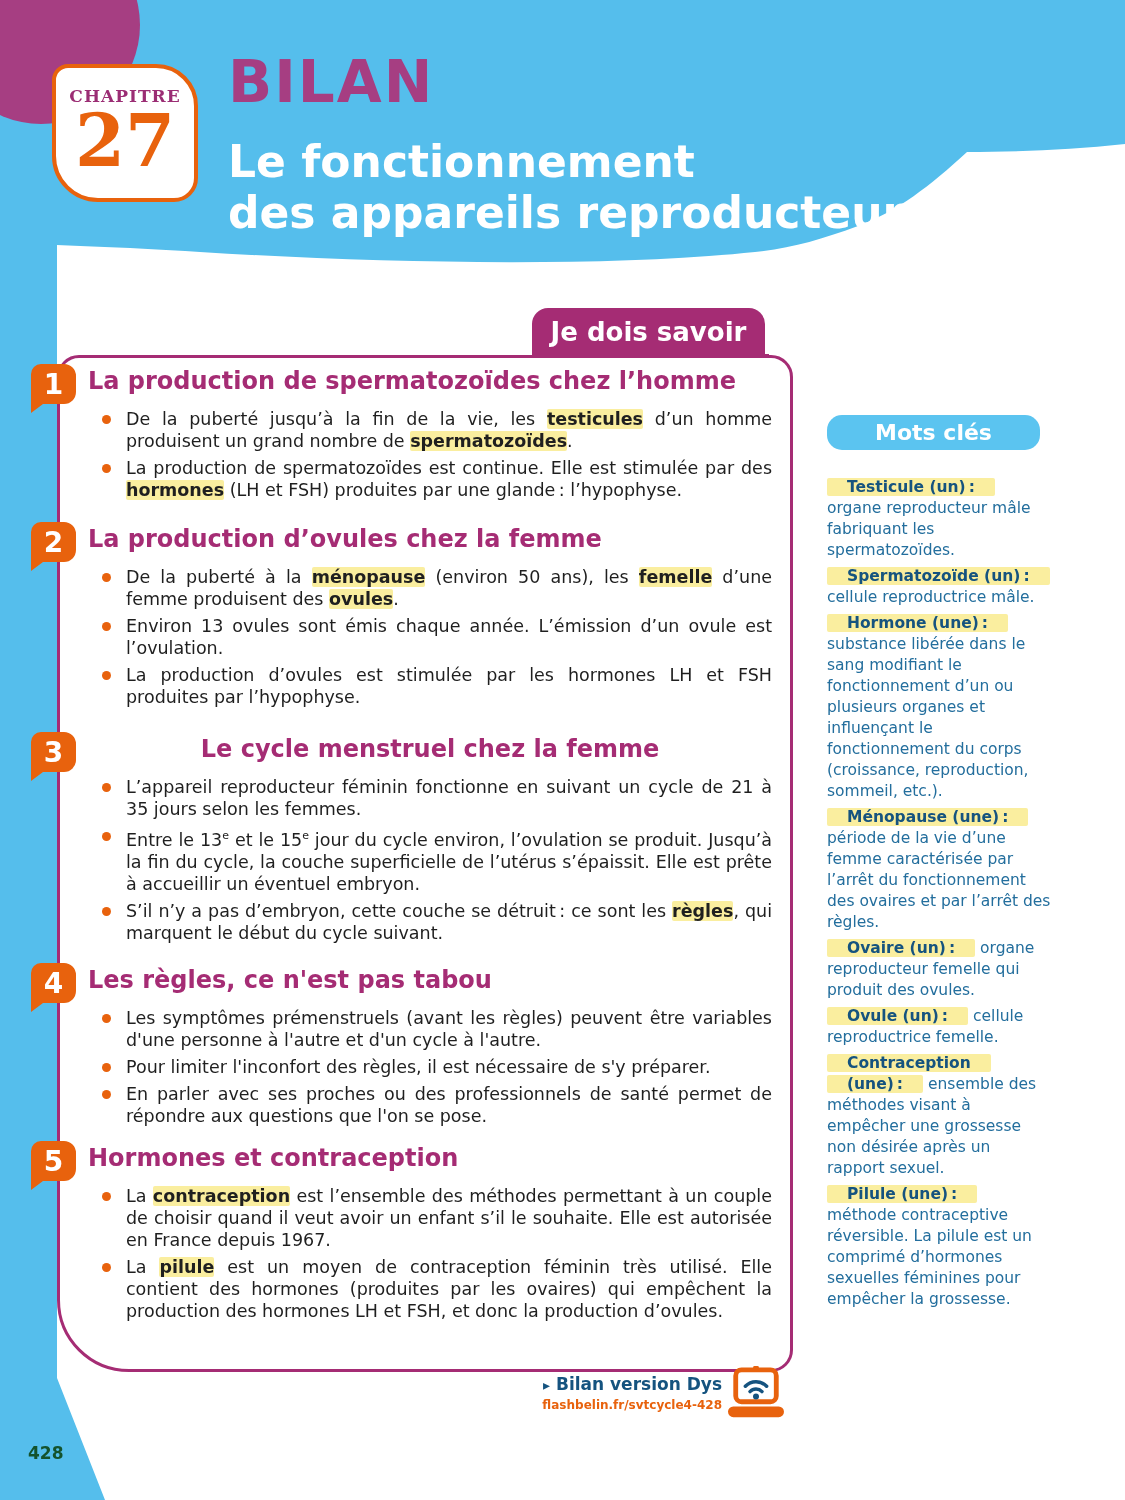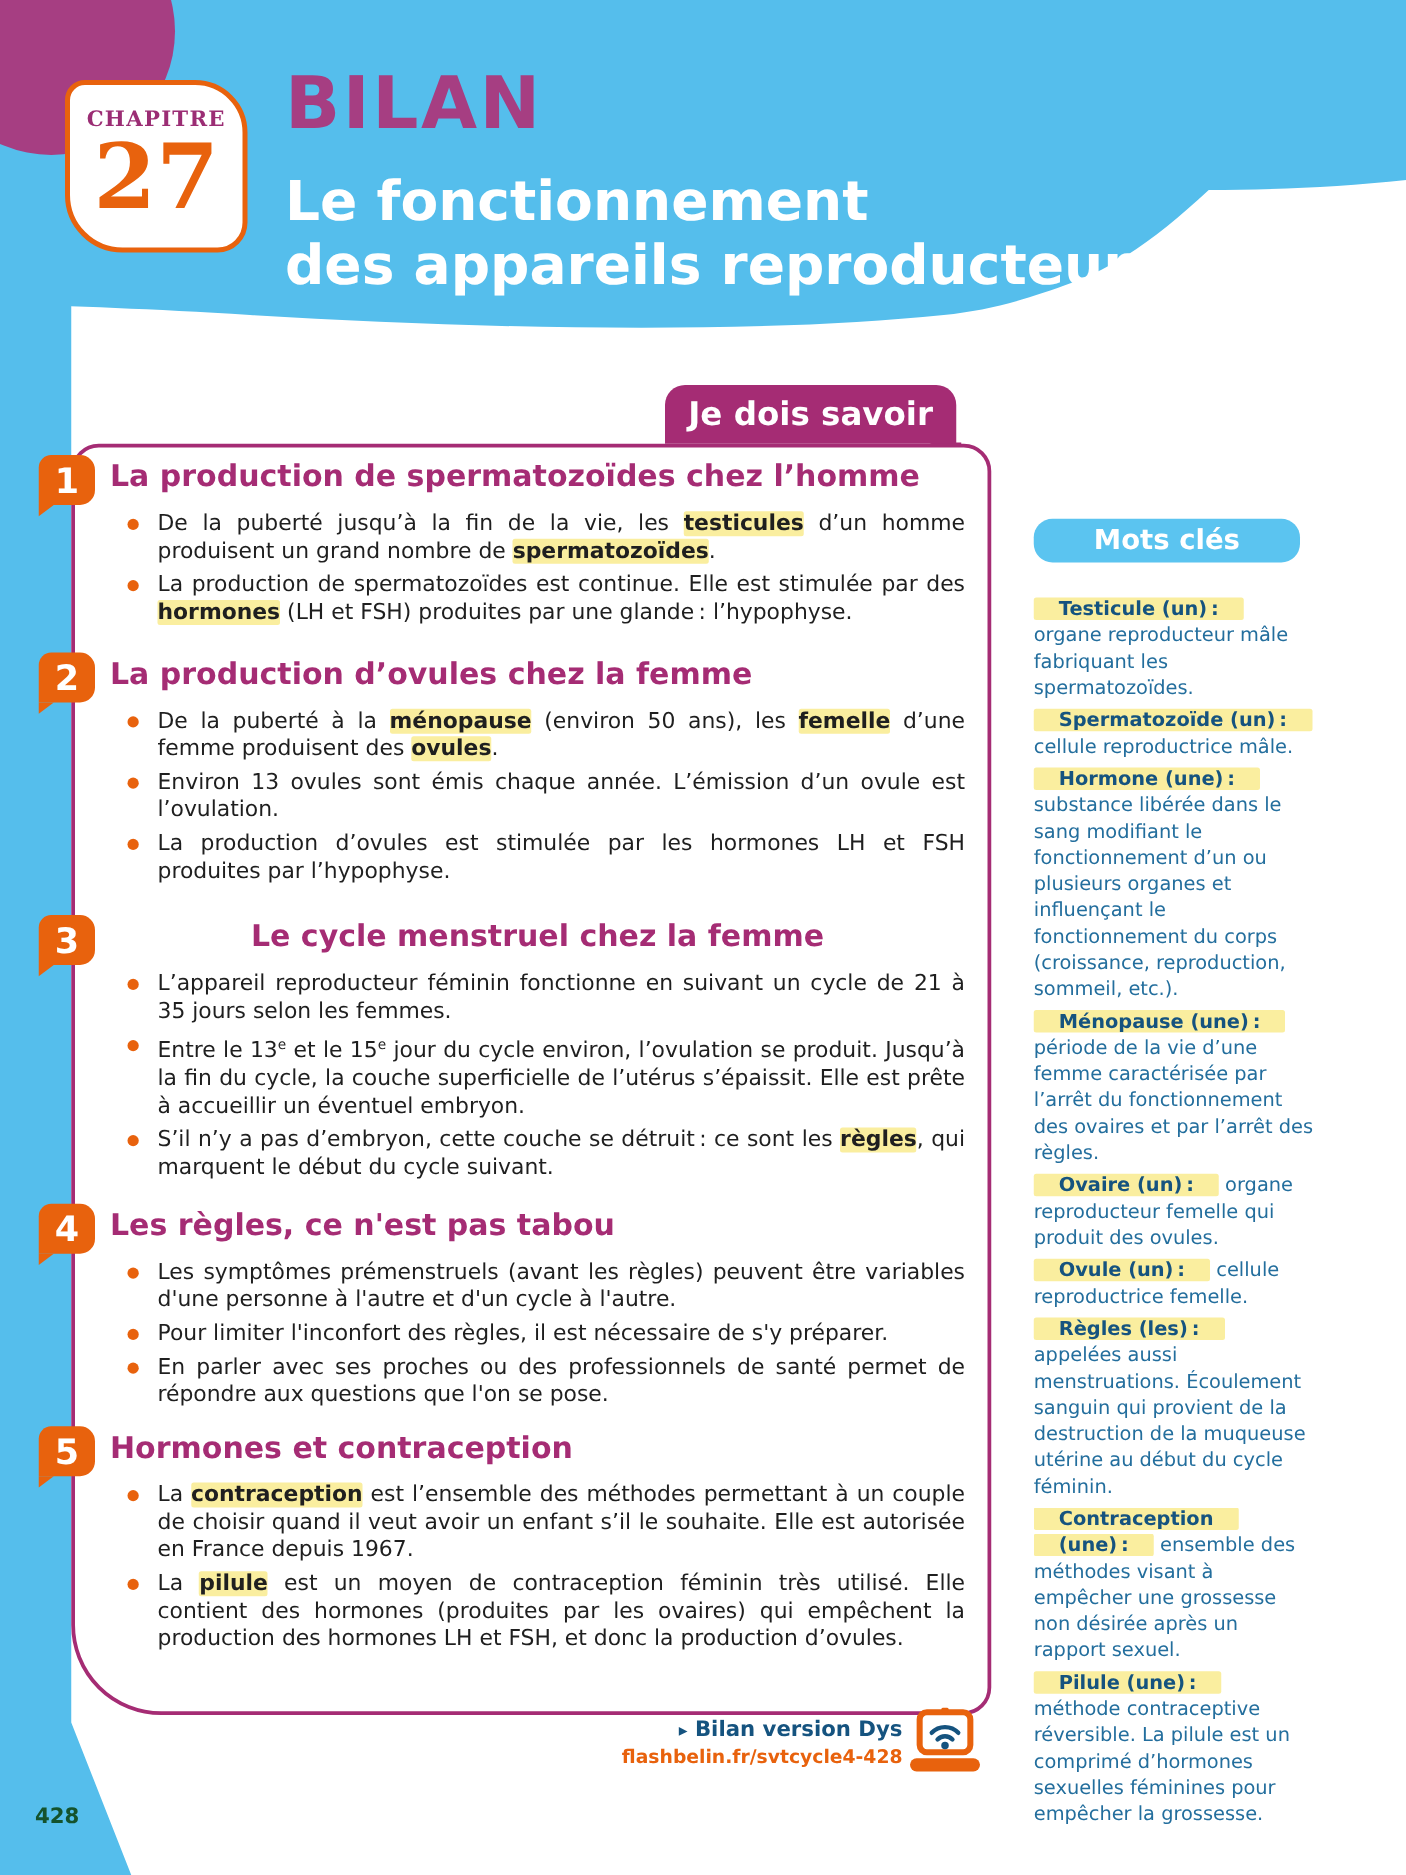--- a/index.html
+++ b/index.html
@@ -59,21 +59,21 @@
         font-size:22px;font-weight:700;display:flex;align-items:center;justify-content:center;}
   .kw-entries{margin-top:27px;}
   .kw-entry{font-size:15.5px;line-height:21px;color:var(--defblue);margin-bottom:5px;}
   .kw-term{background:var(--yellow);color:var(--navy);font-weight:700;padding:0 20px;
         border-radius:2px;box-decoration-break:clone;-webkit-box-decoration-break:clone;}
 
   
   .footer-link{position:absolute;left:430px;top:1374px;width:292px;text-align:right;}
   .footer-label{font-size:17px;font-weight:700;color:var(--navy);line-height:20px;}
   .footer-arrow{font-size:14px;color:var(--navy);}
-  .footer-url{font-size:15px;font-weight:700;color:var(--orange);line-height:21px;}
+  .footer-url{font-size:12px;font-weight:700;color:var(--orange);line-height:21px;}
   .laptop{position:absolute;left:727px;top:1366px;cursor:pointer;}
   .page-number{position:absolute;left:28px;top:1443px;font-size:17px;font-weight:600;color:#14532d;}
 </style>
 </head>
 <body>
 
 <div class="page">
 
   <svg class="header-shape" width="1125" height="300" viewBox="0 0 1125 300">
     <path fill="#55BEEC" d="M0,0 H1125 V144
@@ -159,21 +159,20 @@
     <div class="kw-header">
       <span>Mots clés</span>
     </div>
     <div class="kw-entries" id="kw-entries">
         <p class="kw-entry" style="margin: 0px 0px 5px;"><span class="kw-term">Testicule (un) :</span> <span>organe reproducteur mâle fabriquant les spermatozoïdes.</span></p>
         <p class="kw-entry" style="margin: 0px 0px 5px;"><span class="kw-term">Spermatozoïde (un) :</span> <span>cellule reproductrice mâle.</span></p>
         <p class="kw-entry" style="margin: 0px 0px 5px;"><span class="kw-term">Hormone (une) :</span> <span>substance libérée dans le sang modifiant le fonctionnement d’un ou plusieurs organes et influençant le fonctionnement du corps (croissance, reproduction, sommeil, etc.).</span></p>
         <p class="kw-entry" style="margin: 0px 0px 5px;"><span class="kw-term">Ménopause (une) :</span> <span>période de la vie d’une femme caractérisée par l’arrêt du fonctionnement des ovaires et par l’arrêt des règles.</span></p>
         <p class="kw-entry" style="margin: 0px 0px 5px;"><span class="kw-term">Ovaire (un) :</span> <span>organe reproducteur femelle qui produit des ovules.</span></p>
         <p class="kw-entry" style="margin: 0px 0px 5px;"><span class="kw-term">Ovule (un) :</span> <span>cellule reproductrice femelle.</span></p>
-        <p class="kw-entry" style="margin: 0px 0px 5px;"><span class="kw-term">Règles (les) :</span> <span>appelées aussi menstruations. Écoulement sanguin qui provient de la destruction de la muqueuse utérine au début du cycle féminin.</span></p>
         <p class="kw-entry" style="margin: 0px 0px 5px;"><span class="kw-term">Contraception (une) :</span> <span>ensemble des méthodes visant à empêcher une grossesse non désirée après un rapport sexuel.</span></p>
         <p class="kw-entry" style="margin: 0px 0px 5px;"><span class="kw-term">Pilule (une) :</span> <span>méthode contraceptive réversible. La pilule est un comprimé d’hormones sexuelles féminines pour empêcher la grossesse.</span></p>
       </div>
   </aside>
 
   <div class="footer-link">
     <div class="footer-label"><span class="footer-arrow">▸</span>
       <span>Bilan version Dys</span></div>
     <div class="footer-url">flashbelin.fr/svtcycle4-428</div>
   </div>

